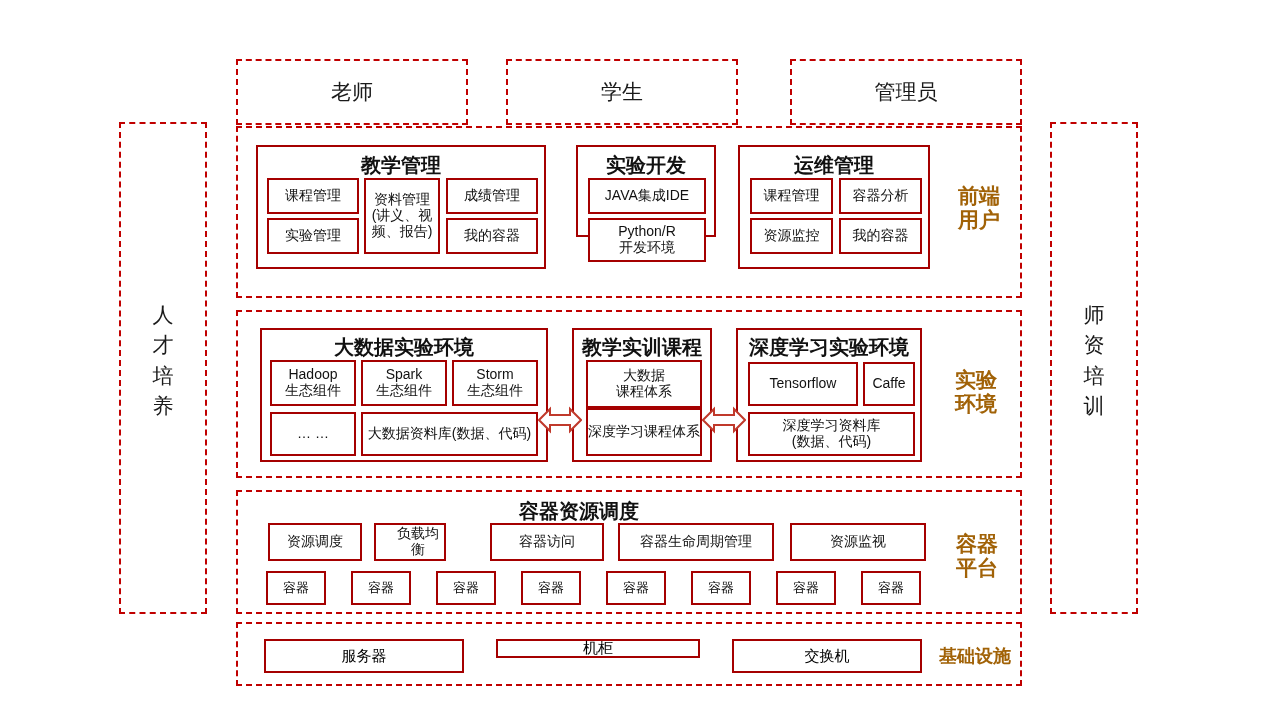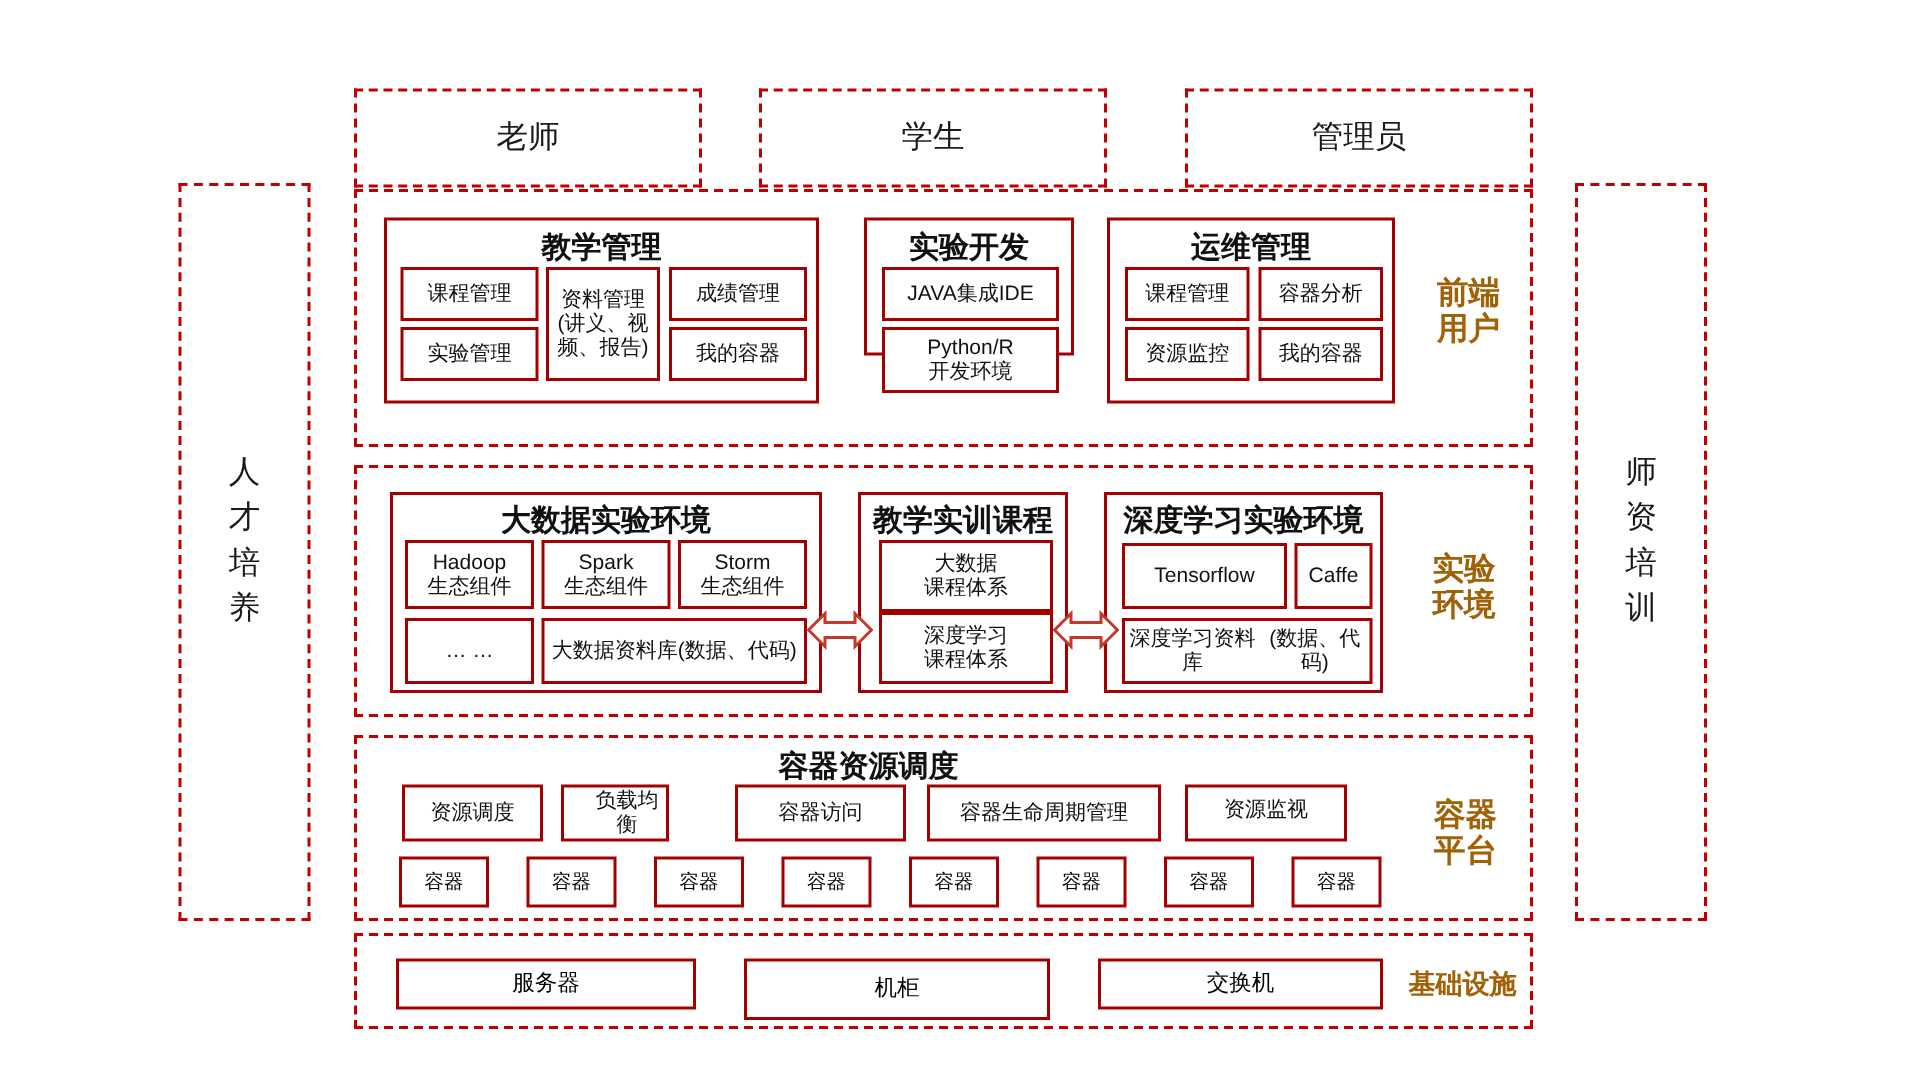--- a/index.html
+++ b/index.html
@@ -231,36 +231,36 @@
       </div>
     </div>
 
     <div class="solid" style="left:334px; top:16px; width:140px; height:134px;">
       <div class="grp-title" style="top:6px;">教学实训课程</div>
 
       <div class="solid-thin ctr leaf" style="left:12px; top:30px; width:116px; height:48px; flex-direction:column;">
         <span>大数据</span>
         <span>课程体系</span>
       </div>
-      <div class="solid-thin ctr leaf" style="left:12px; top:78px; width:116px; height:48px; flex-direction:column;">
+      <div class="solid-thin ctr leaf" style="left:12px; top:78px; width:116px; height:48px; flex-direction:row;">
         <span>深度学习</span>
         <span>课程体系</span>
       </div>
     </div>
 
     <div class="solid" style="left:498px; top:16px; width:186px; height:134px;">
       <div class="grp-title" style="top:6px;">深度学习实验环境</div>
 
       <div class="solid-thin ctr leaf" style="left:10px; top:32px; width:110px; height:44px;">
         <span>Tensorflow</span>
       </div>
       <div class="solid-thin ctr leaf" style="left:125px; top:32px; width:52px; height:44px;">
         <span>Caffe</span>
       </div>
-      <div class="solid-thin ctr leaf" style="left:10px; top:82px; width:167px; height:44px; flex-direction:row;">
+      <div class="solid-thin ctr leaf" style="left:10px; top:82px; width:167px; height:44px; flex-direction:column;">
         <span>深度学习资料库</span>
         <span>(数据、代码)</span>
       </div>
     </div>
 
     <svg class="arrow" style="left:300px; top:92px;" width="44" height="32" viewBox="0 0 44 32">
       <polygon points="1,16 12,5 12,11 32,11 32,5 43,16 32,27 32,21 12,21 12,27" fill="#ffffff" stroke="#C0392B" stroke-width="2" stroke-linejoin="miter"></polygon>
     </svg>
 
     <svg class="arrow" style="left:464px; top:92px;" width="44" height="32" viewBox="0 0 44 32">
@@ -282,21 +282,21 @@
     </div>
     <div class="solid-thin ctr leaf" style="left:136px; top:31px; width:72px; height:38px;padding-left:16px;">
       <span>负载均衡</span>
     </div>
     <div class="solid-thin ctr leaf" style="left:252px; top:31px; width:114px; height:38px;">
       <span>容器访问</span>
     </div>
     <div class="solid-thin ctr leaf" style="left:380px; top:31px; width:156px; height:38px;">
       <span>容器生命周期管理</span>
     </div>
-    <div class="solid-thin ctr leaf" style="left:552px; top:31px; width:108px; height:38px;font-family:Liberation Mono, monospace;">
+    <div class="solid-thin ctr leaf" style="left:552px; top:31px; width:136px; height:38px;">
       <span>资源监视</span>
     </div>
 
     <div class="solid-thin ctr leaf-sm" style="left:28px; top:79px; width:60px; height:34px;">
       <span>容器</span>
     </div>
     <div class="solid-thin ctr leaf-sm" style="left:113px; top:79px; width:60px; height:34px;">
       <span>容器</span>
     </div>
     <div class="solid-thin ctr leaf-sm" style="left:198px; top:79px; width:60px; height:34px;">
@@ -322,21 +322,21 @@
       <span>容器</span>
       <span>平台</span>
     </div>
   </div>
 
   <div class="dash" style="left:236px; top:622px; width:786px; height:64px;">
 
     <div class="solid-thin ctr leaf-lg" style="left:26px; top:15px; width:200px; height:34px;">
       <span>服务器</span>
     </div>
-    <div class="solid-thin ctr leaf-lg" style="left:258px; top:15px; width:204px; height:41px;">
+    <div class="solid-thin ctr leaf-lg" style="left:258px; top:15px; width:204px; height:19px;">
       <span>机柜</span>
     </div>
     <div class="solid-thin ctr leaf-lg" style="left:494px; top:15px; width:190px; height:34px;">
       <span>交换机</span>
     </div>
 
     <div class="layer-label small" style="left:694px; top:15px; width:86px; height:34px;">
       <span>基础设施</span>
     </div>
   </div>

